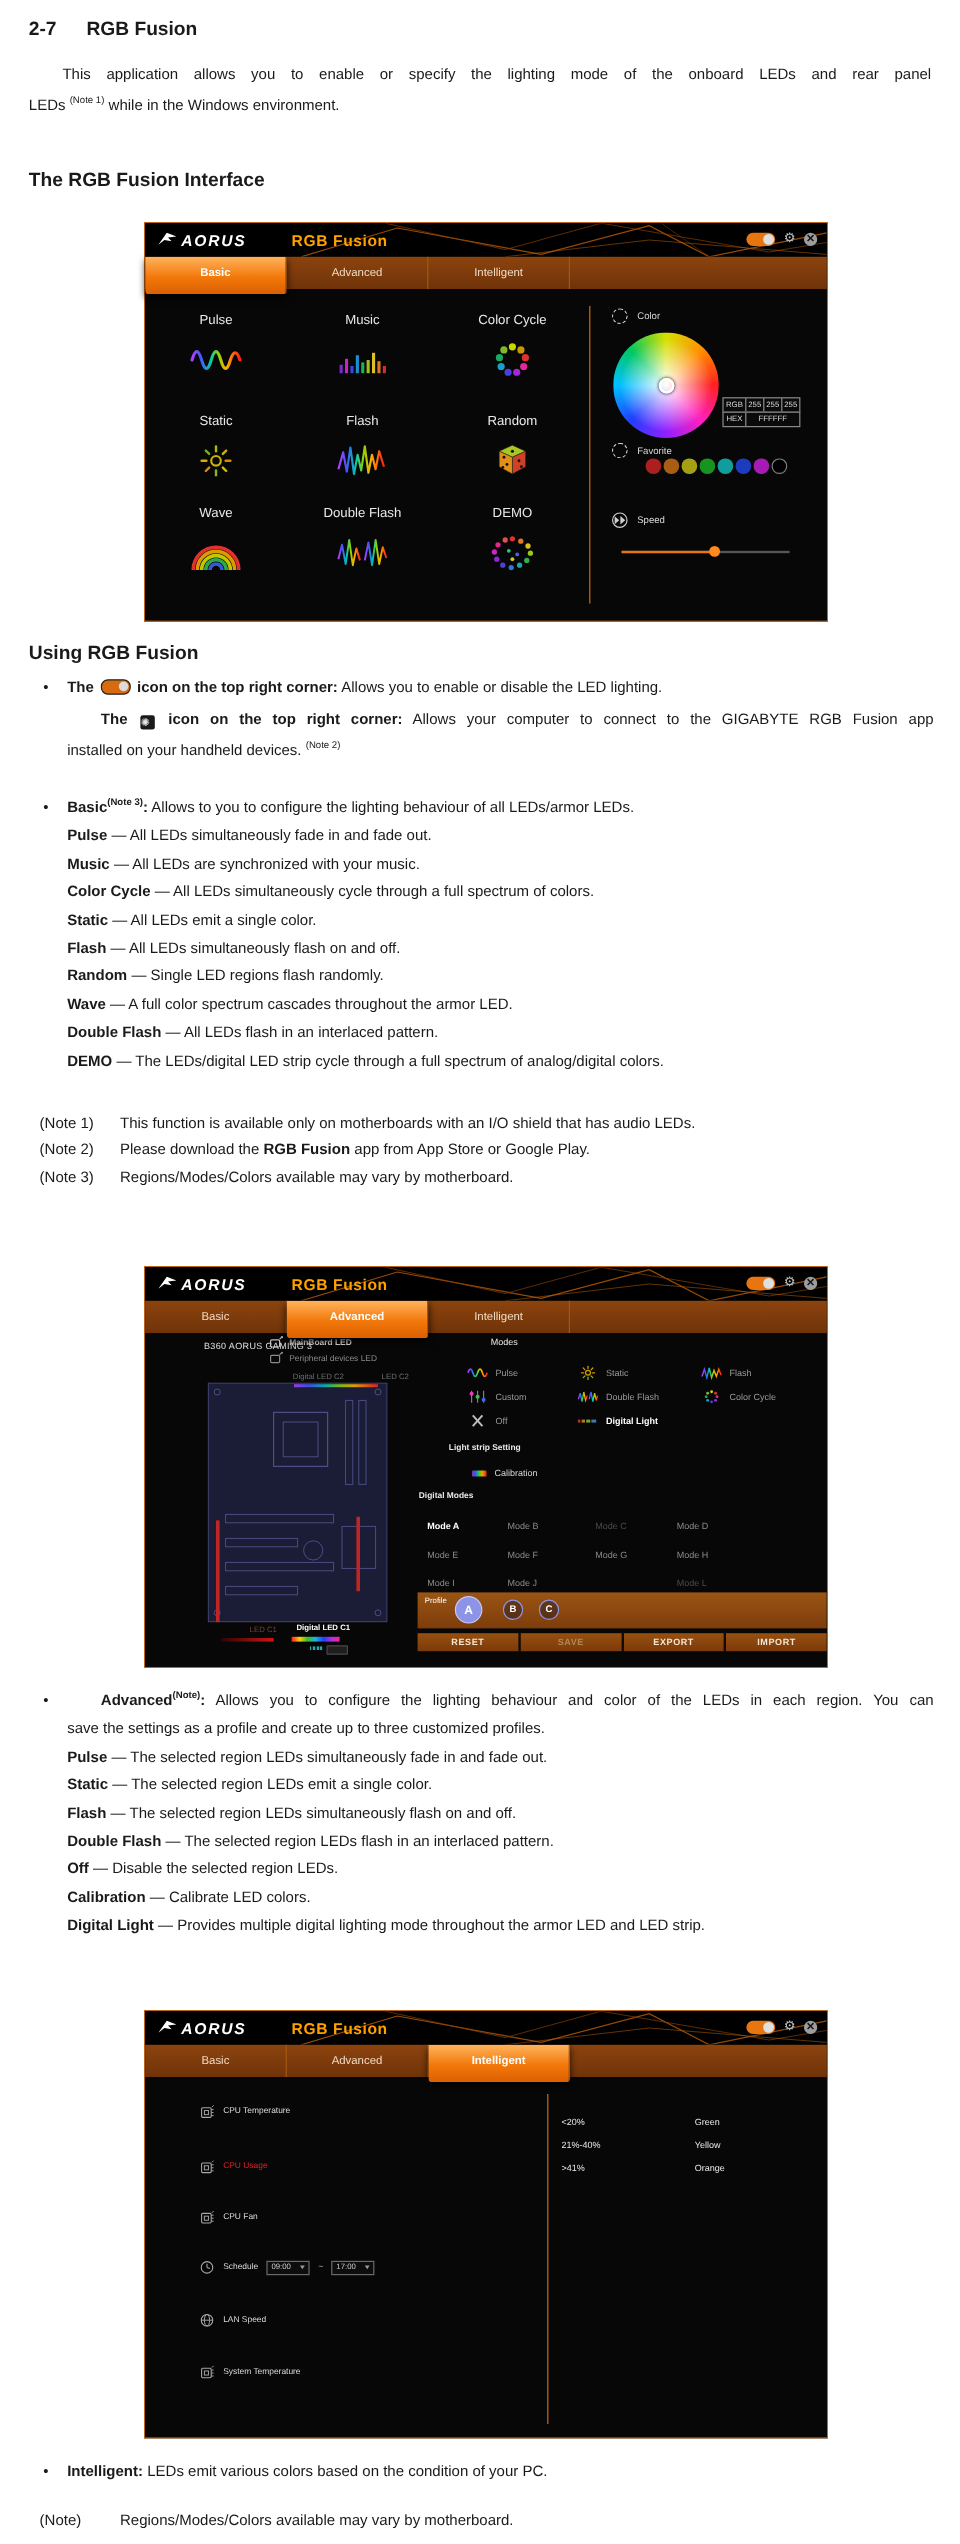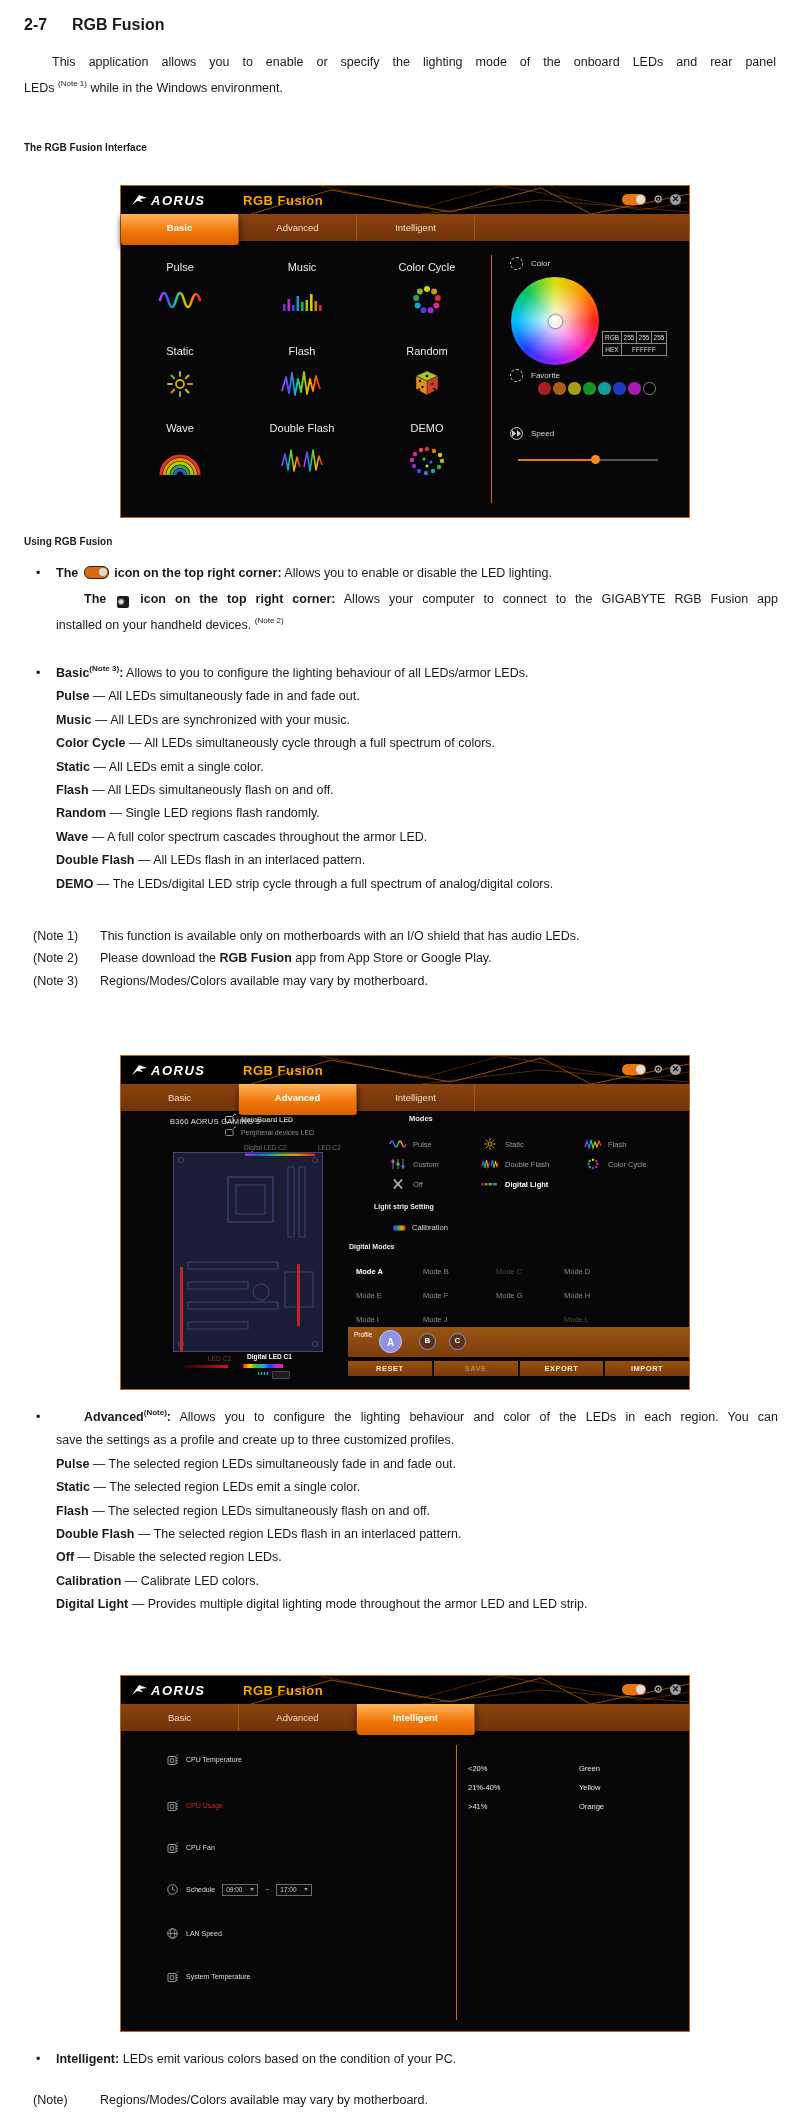--- a/index.html
+++ b/index.html
@@ -2,21 +2,21 @@
 <html><head>
 <meta charset="utf-8">
 <style>
   html,body{margin:0;padding:0;}
   body{width:800px;height:2120px;background:#fff;position:relative;
        font-family:"Liberation Sans",sans-serif;color:#1a1a1a;}
   .abs{position:absolute;}
   
   .h1{font-size:16px;font-weight:bold;}
   .h1 .num{display:inline-block;width:48px;}
-  .h2{font-size:10px;font-weight:bold;text-align:center;}
+  .h2{font-size:16px;font-weight:bold;text-align:center;}
   .body-text{font-size:12.5px;line-height:23.4px;}
   .jline{text-align:justify;text-align-last:justify;margin-left:28px;}
   sup.note{font-size:8px;line-height:0;vertical-align:6px;}
   sup.noteb{font-size:8px;line-height:0;vertical-align:6px;font-weight:bold;}
   .bullet-row{position:relative;padding-left:20px;}
   .bmark{position:absolute;left:0;top:0;}
   .note-label{display:inline-block;width:67px;}
   .tog-ic{display:inline-block;width:23px;height:11px;background:#d86b10;border:1px solid #222;
           border-radius:6px;position:relative;vertical-align:-2px;margin:0 2px;}
   .tog-ic i{position:absolute;right:1px;top:1px;width:8px;height:8px;background:#dcdcdc;border-radius:50%;}
@@ -439,21 +439,21 @@
       <rect x="7" y="115" width="3" height="85" fill="#c02525"></rect>
       <rect x="124" y="112" width="3" height="62" fill="#c02525"></rect>
     </svg>
     <div class="brd-lbl" style="left:87px;top:244px;color:#7c4038;">LED C1</div>
     <div class="abs" style="left:63px;top:254px;width:44px;height:3px;background:linear-gradient(90deg,#2a0404,#d01515);"></div>
     <div class="brd-lbl" style="left:126px;top:242px;color:#fff;font-weight:bold;">Digital LED C1</div>
     <div class="abs" style="left:122px;top:253px;width:40px;height:4px;background:linear-gradient(90deg,#ff2020,#ffd000,#30c030,#20b0e0,#2040ff,#b030e0,#ff2090);"></div>
     <div class="abs" style="left:137px;top:261px;width:11px;height:3px;background:repeating-linear-gradient(90deg,#20b0a0 0 1.5px,#124 1.5px 3px);"></div>
     <div class="abs" style="left:151px;top:260px;width:16px;height:6px;background:#1e1e1e;border:1px solid #484848;border-radius:1px;"></div>
 
-    <div class="sect" style="left:288px;top:3px;font-weight:bold;font-size:7.5px;">Modes</div>
+    <div class="sect" style="left:288px;top:3px;font-weight:normal;font-size:7.5px;">Modes</div>
     <div class="amode" style="left:268px;top:27px;">
       <svg width="18" height="12" viewBox="0 0 18 12">
           <path d="M1,6 Q3,0 5,6 Q7,12 9,6 Q11,0 13,6 Q15,12 17,6" stroke="url(#rg)" stroke-width="1.4" fill="none"></path>
         </svg>
       <span>Pulse</span>
     </div>
     <div class="amode" style="left:360px;top:27px;">
       <svg width="18" height="12" viewBox="0 0 18 12">
           <circle cx="9" cy="6" r="2" stroke="#d0a800" stroke-width="1" fill="none"></circle>
           <g stroke-width="1" stroke-linecap="round">

